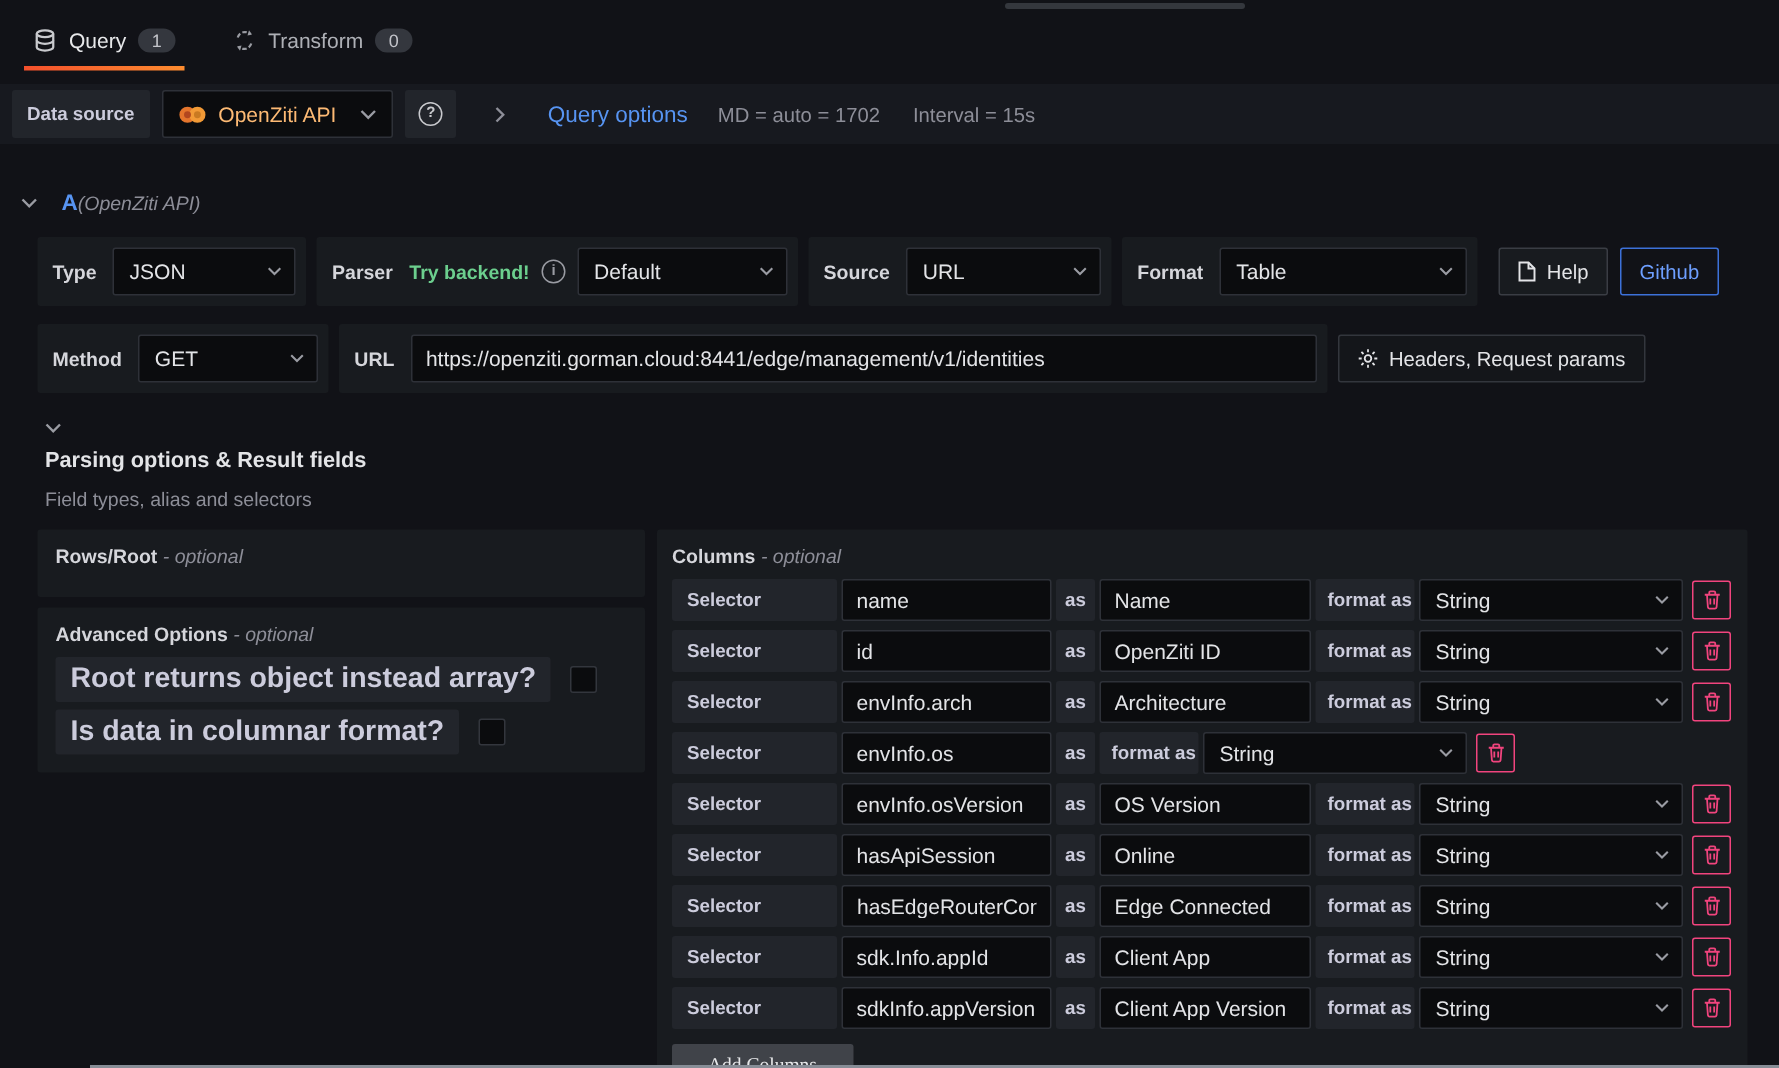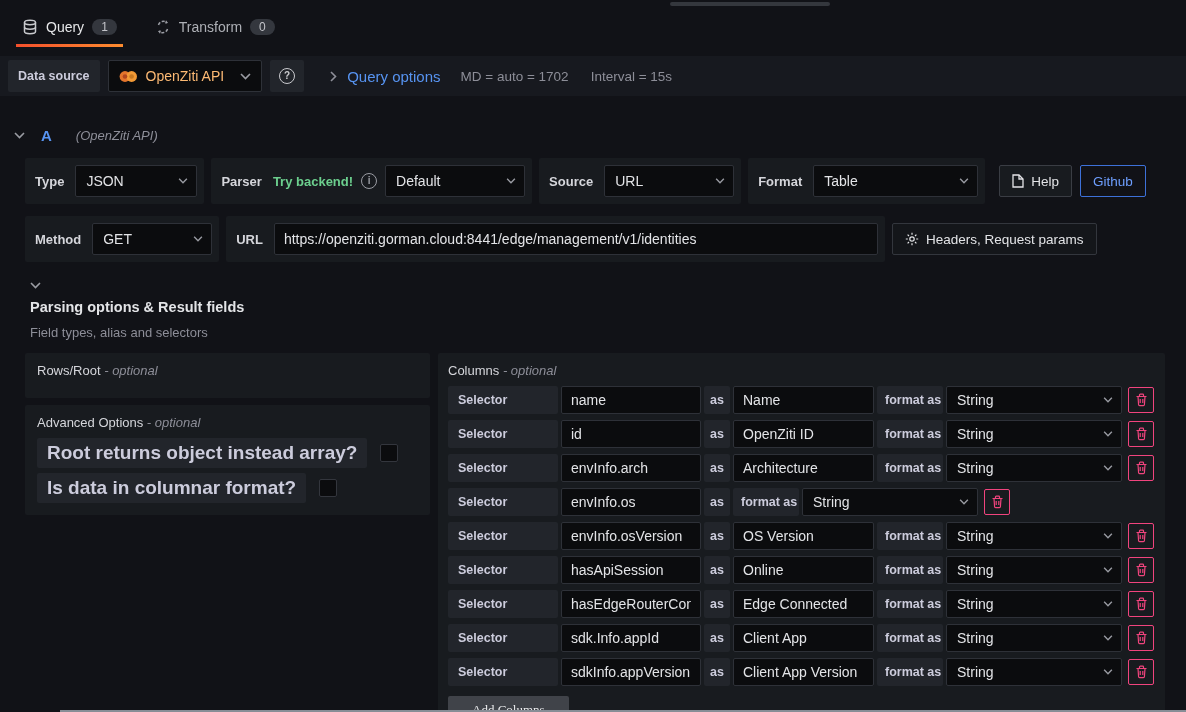--- a/index.html
+++ b/index.html
@@ -23,29 +23,29 @@
   .tab-icon { width:16px; height:16px; color:#c9cace; }
   .tab:not(.active) .tab-icon { color:#9a9ca3; }
   
   .ds-row { height:40px; margin-top:9px; background:#17191f; display:flex; align-items:center; padding:0 8px; gap:8px; }
   .chip { background:#22252b; color:#ccccdc; font-size:12.5px; font-weight:600; height:32px; display:inline-flex; align-items:center; padding:0 10px; border-radius:2px; white-space:nowrap; }
   .ds-picker { height:32px; background:#0b0c0e; border:1px solid #2e3138; border-radius:2px; display:flex; align-items:center; gap:8px; padding:11px 10px; font-size:14px; color:#fdba74; cursor:pointer; }
   .icon-circle { width:16px; height:16px; border:1.4px solid currentColor; border-radius:50%; display:inline-flex; align-items:center; justify-content:center; font-size:10px; font-weight:700; line-height:1; }
   .icon-question::after { content:"?"; }
   .icon-info::after { content:"i"; }
   .sq-btn { width:34px; height:32px; background:#22252b; border:none; border-radius:2px; color:#c9cace; display:inline-flex; align-items:center; justify-content:center; cursor:pointer; }
-  .q-opts { display:flex; align-items:center; gap:10px; margin-left:18px; }
+  .q-opts { display:flex; align-items:center; gap:28px; margin-left:18px; }
   .angle-right { color:#8e8f99; }
   .query-options-link { color:#5794f2; font-size:15px; cursor:pointer; }
   .stats { display:flex; gap:22px; margin-left:12px; color:#8d8e98; font-size:13.5px; }
   
   .query-header { margin-top:24px; height:30px; display:flex; align-items:center; padding-left:14px; }
   .collapse-chev { color:#9a9ca3; }
   .refid { color:#5794f2; font-weight:700; font-size:15px; margin-left:16px; }
-  .ds-hint { color:#8d8e98; font-style:italic; font-size:13px; margin-left:24px; }
+  .ds-hint { color:#8d8e98; font-style:italic; font-size:13px; }
   
   .editor-row { display:flex; align-items:center; margin:8px 20px 0 25px; gap:7px; }
   .field-group { background:#181b1f; border-radius:2px; padding:7px; display:flex; align-items:center; gap:8px; height:46px; }
   .f-label { color:#d5d6db; font-size:13px; font-weight:600; padding:0 3px; white-space:nowrap; }
   .select { background:#0b0c0e; border:1px solid #2e3138; border-radius:2px; height:32px; display:flex; align-items:center; justify-content:space-between; padding:0 8px 0 10px; font-size:14px; color:#e3e4e7; cursor:pointer; }
   .tinput { background:#0b0c0e; border:1px solid #2e3138; border-radius:2px; height:32px; color:#e3e4e7; font-size:14px; font-family:"Liberation Sans",sans-serif; padding:0 9px; outline:none; }
   .chev { color:#9a9ca3; flex:none; margin-left:8px; }
   .hint-green { color:#6ccf8e; font-size:13px; font-weight:600; white-space:nowrap; }
   .info-ic { color:#9a9ca3; }
   .spacer { flex:1; }
@@ -53,21 +53,21 @@
   .btn-github { background:transparent; border:1px solid #3d71d9; color:#6e9fff; }
   .btn-headers { background:#14161a; border:1px solid #33363d;justify-content:space-between; }
   
   .section-header { margin:20px 0 0 14px; display:flex; align-items:baseline; gap:10px;flex-direction:column; }
   .section-title { color:#e3e4e7; font-size:14.5px; font-weight:700; margin-left:16px; }
   .section-sub { color:#8d8e98; font-size:13px; }
   .main-grid { display:flex; align-items:flex-start; gap:8px; margin:13px 21px 0 25px; }
   .left-col { width:405px; display:flex; flex-direction:column; gap:7px; }
   .card { background:#181b1f; border-radius:2px; padding:10px 12px 12px; }
   .card-label { font-size:13px; margin-bottom:8px; }
-  .card-label b { color:#d5d6db; font-weight:400; }
+  .card-label b { color:#d5d6db; font-weight:700; }
   .card-label i { color:#8d8e98; font-weight:400; }
   .rows-root-area { position:relative; }
   .tarea { width:100%; height:52px; background:#0b0c0e; border:1px solid #2e3138; border-radius:2px; color:#e3e4e7; font-size:14px; font-family:"Liberation Sans",sans-serif; padding:6px 9px; resize:none; outline:none; display:block; }
   .resize-handle { position:absolute; right:3px; bottom:4px; color:#8d8e98; }
   .opt-row { display:flex; align-items:center; margin-top:5px; }
   .opt-chip { height:30px; font-size:19px; }
   .checkbox { width:18px; height:18px; background:#0b0c0e; border:1px solid #33363d; border-radius:2px; margin-left:13px; cursor:pointer; flex:none; }
   
   .cols-card { flex:1; padding:10px 8px 12px 10px; }
   .col-row { display:flex; align-items:center; margin-bottom:6px; }

